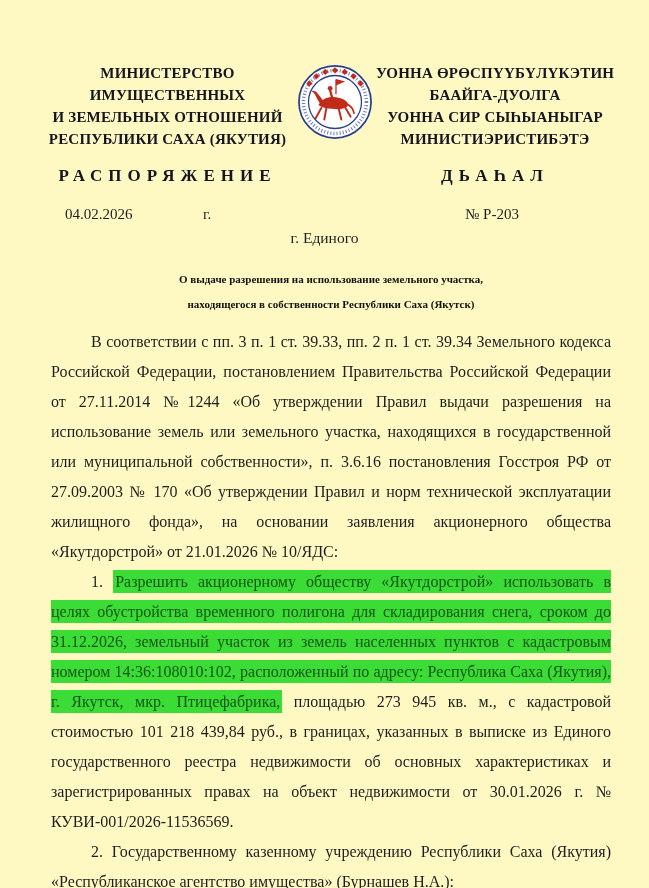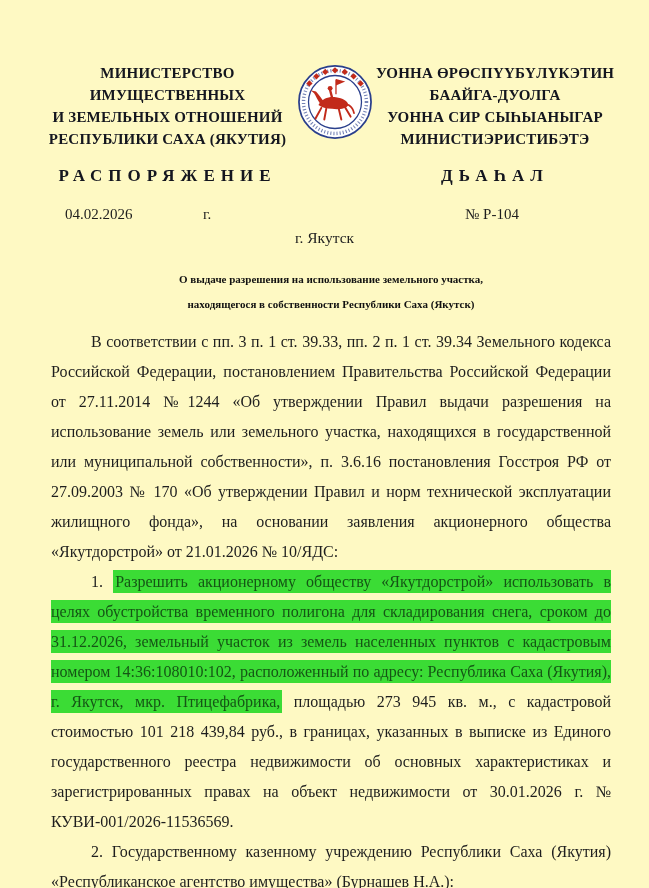--- a/index.html
+++ b/index.html
@@ -117,23 +117,23 @@
     </div>
     <div class="dt-mid"></div>
     <div class="dt-right">
       <span class="doc-type">ДЬАҺАЛ</span>
     </div>
   </div>
 
   <div class="meta">
     <span class="meta-date">04.02.2026</span>
     <span class="meta-g">г.</span>
-    <span class="meta-number">№ Р-104</span>
+    <span class="meta-number">№ Р-203</span>
   </div>
-  <div class="city">г. Якутск</div>
+  <div class="city">г. Единого</div>
 
   <div class="title">
     <div>О выдаче разрешения на использование земельного участка,</div>
     <div>находящегося в собственности Республики Саха (Якутск)</div>
   </div>
 
   <div class="body">
     <p>В соответствии с пп. 3 п. 1 ст. 39.33, пп. 2 п. 1 ст. 39.34 Земельного кодекса Российской Федерации, постановлением Правительства Российской Федерации от 27.11.2014 №1244 «Об утверждении Правил выдачи разрешения на использование земель или земельного участка, находящихся в государственной или муниципальной собственности», п. 3.6.16 постановления Госстроя РФ от 27.09.2003 № 170 «Об утверждении Правил и норм технической эксплуатации жилищного фонда», на основании заявления акционерного общества «Якутдорстрой» от 21.01.2026 № 10/ЯДС:</p>
     <p><span>1. </span><span class="hl">Разрешить акционерному обществу «Якутдорстрой» использовать в целях обустройства временного полигона для складирования снега, сроком до 31.12.2026, земельный участок из земель населенных пунктов с кадастровым номером 14:36:108010:102, расположенный по адресу: Республика Саха (Якутия), г. Якутск, мкр. Птицефабрика,</span><span> площадью 273&nbsp;945 кв. м., с кадастровой стоимостью 101&nbsp;218&nbsp;439,84 руб., в границах, указанных в выписке из Единого государственного реестра недвижимости об основных характеристиках и зарегистрированных правах на объект недвижимости от 30.01.2026 г. № КУВИ-001/2026-11536569.</span></p>
     <p>2. Государственному казенному учреждению Республики Саха (Якутия) «Республиканское агентство имущества» (Бурнашев Н.А.):</p>

